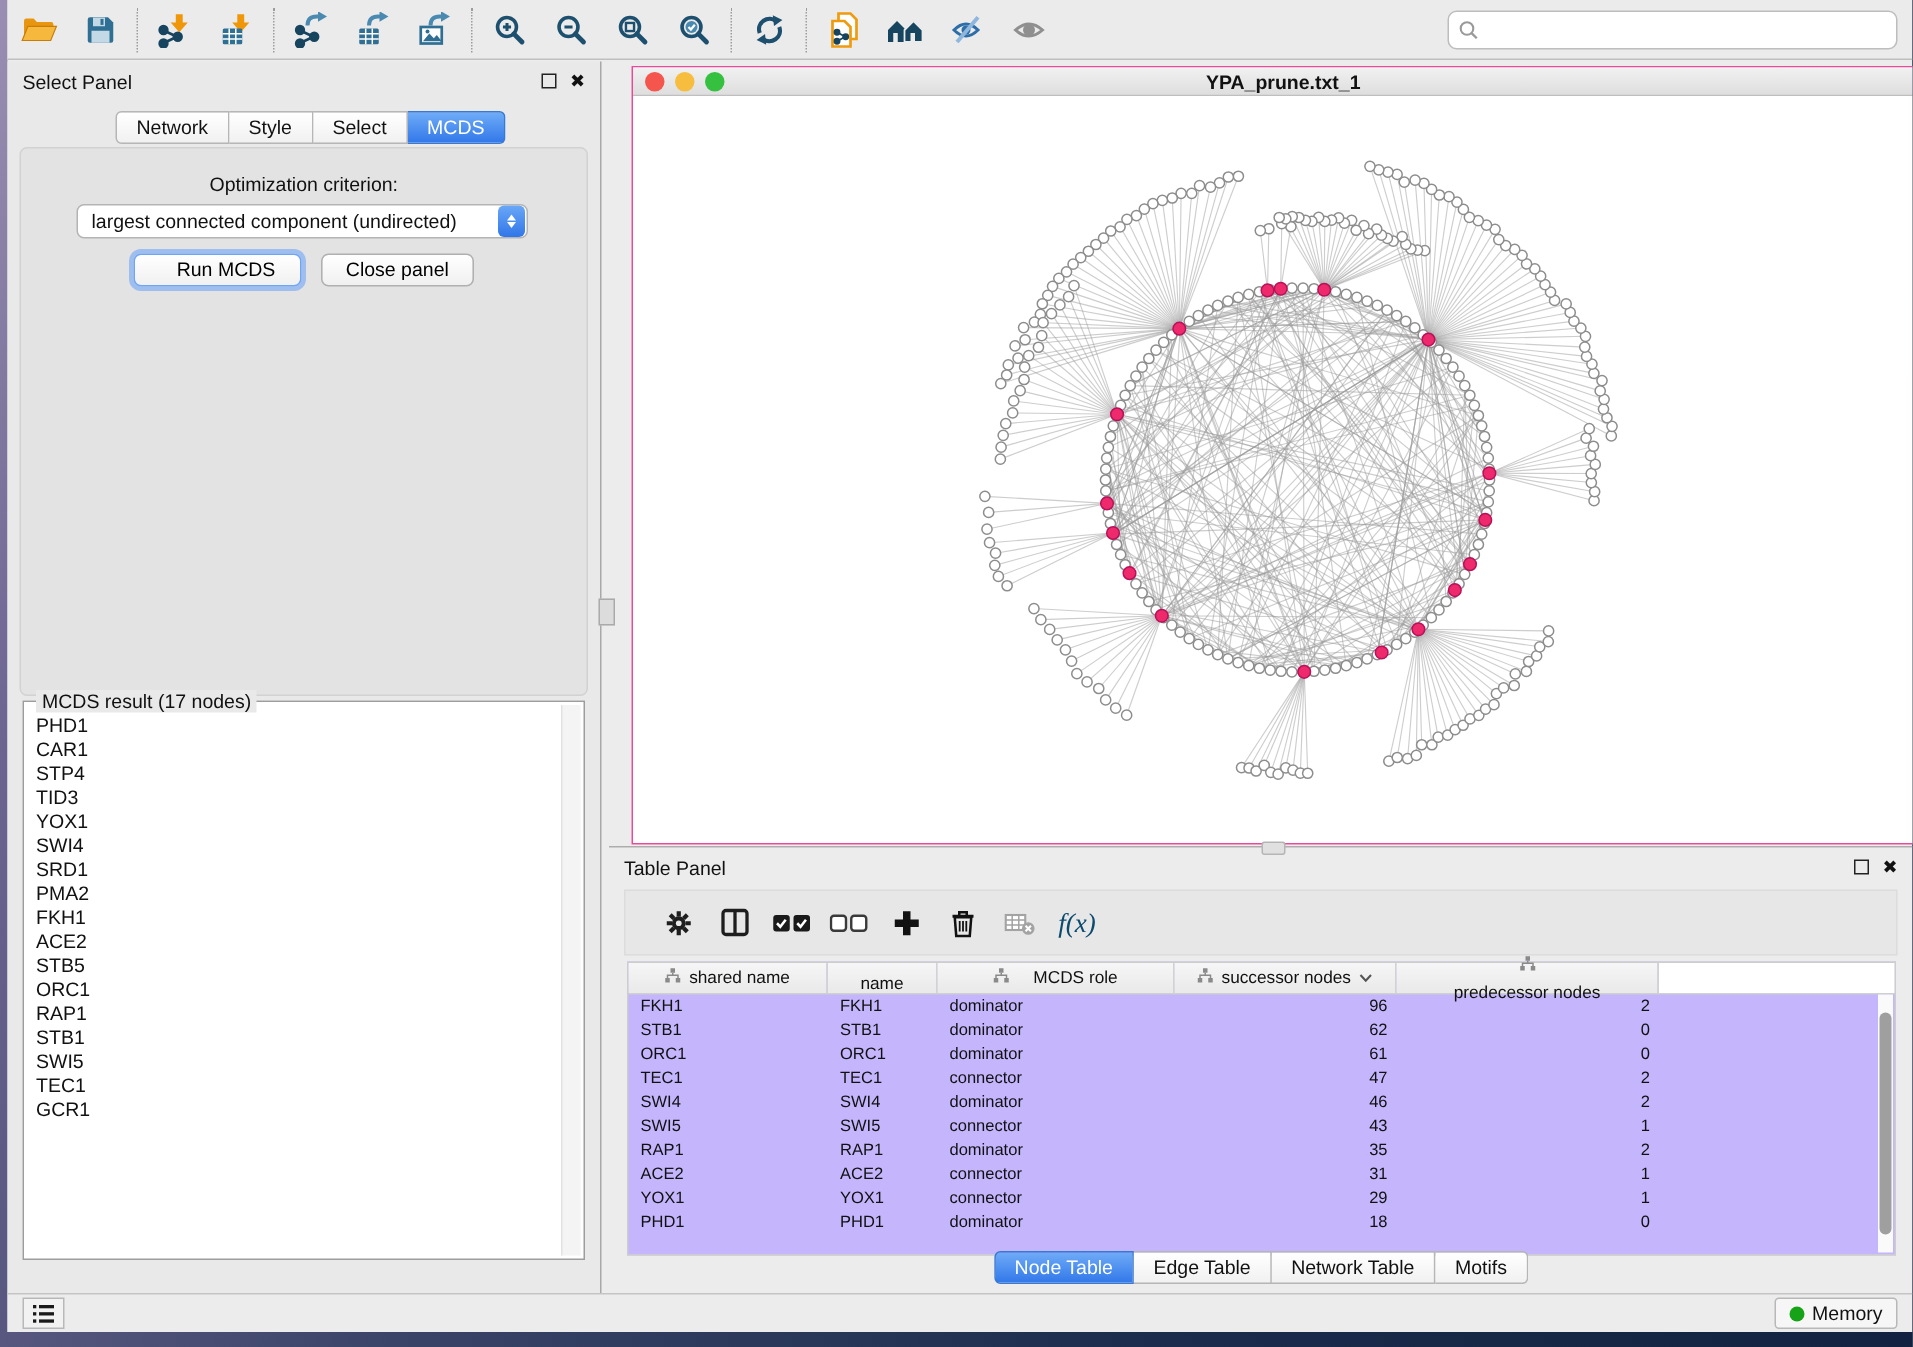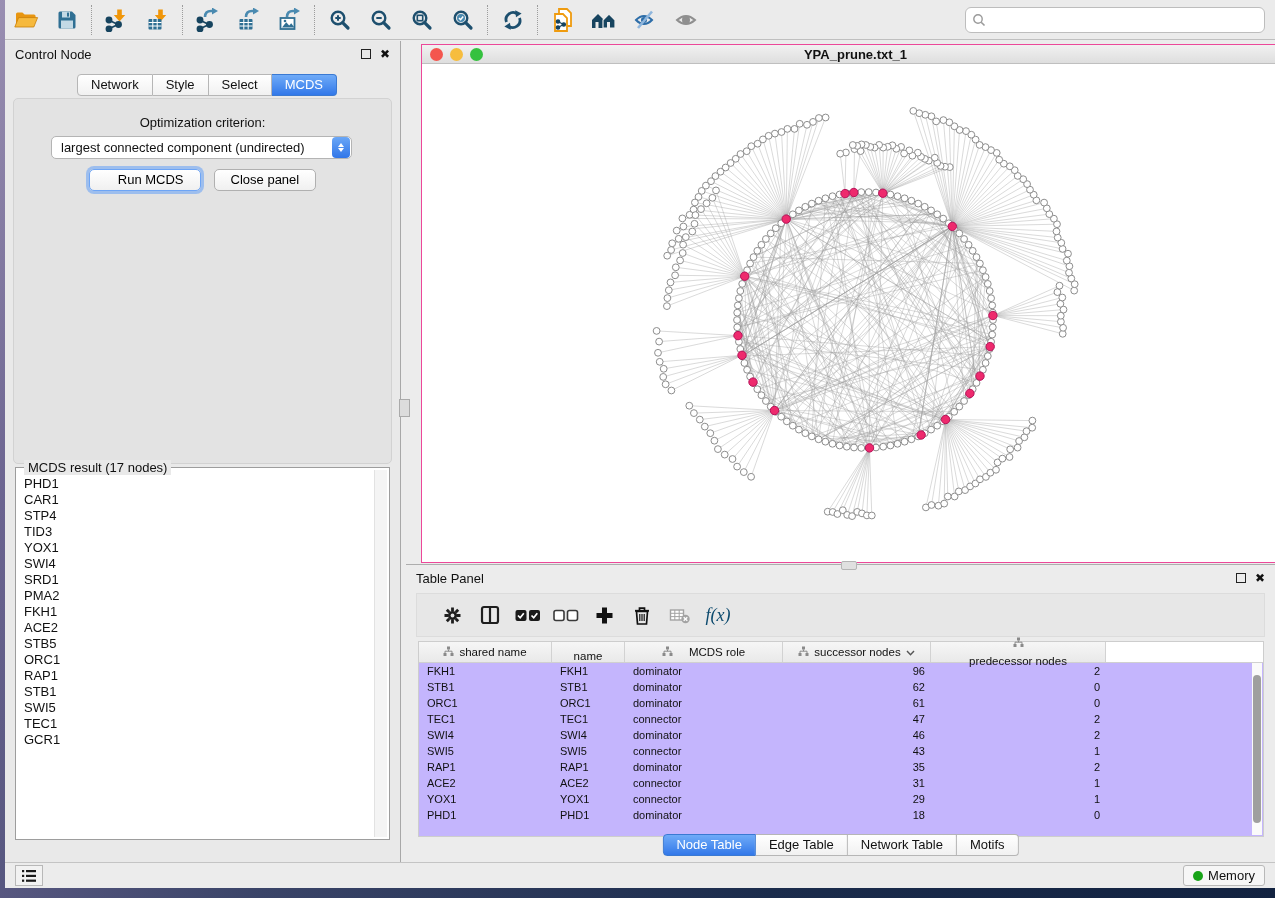--- a/index.html
+++ b/index.html
@@ -250,21 +250,21 @@
       <svg width="14" height="14" viewBox="0 0 14 14">
             <circle cx="6" cy="6" r="4.2" stroke="#9a9a9a" stroke-width="1.4" fill="none"></circle>
             <path d="M9.2 9.2 L12.5 12.5" stroke="#9a9a9a" stroke-width="1.6"></path>
           </svg>
       <input type="text" placeholder="" style="">
     </div>
   </div>
 
   <div class="cpanel">
     <div class="panel-hdr">
-      <span>Control Node</span>
+      <span>Select Panel</span>
       <span class="hdr-sp">
         <span class="float-ico"></span>
         <span class="close-ico">✖</span>
       </span>
     </div>
     <div class="seg cp-tabs">
       <div class="seg-btn">Network</div>
       <div class="seg-btn">Style</div>
       <div class="seg-btn">Select</div>
       <div class="seg-btn active">MCDS</div>

